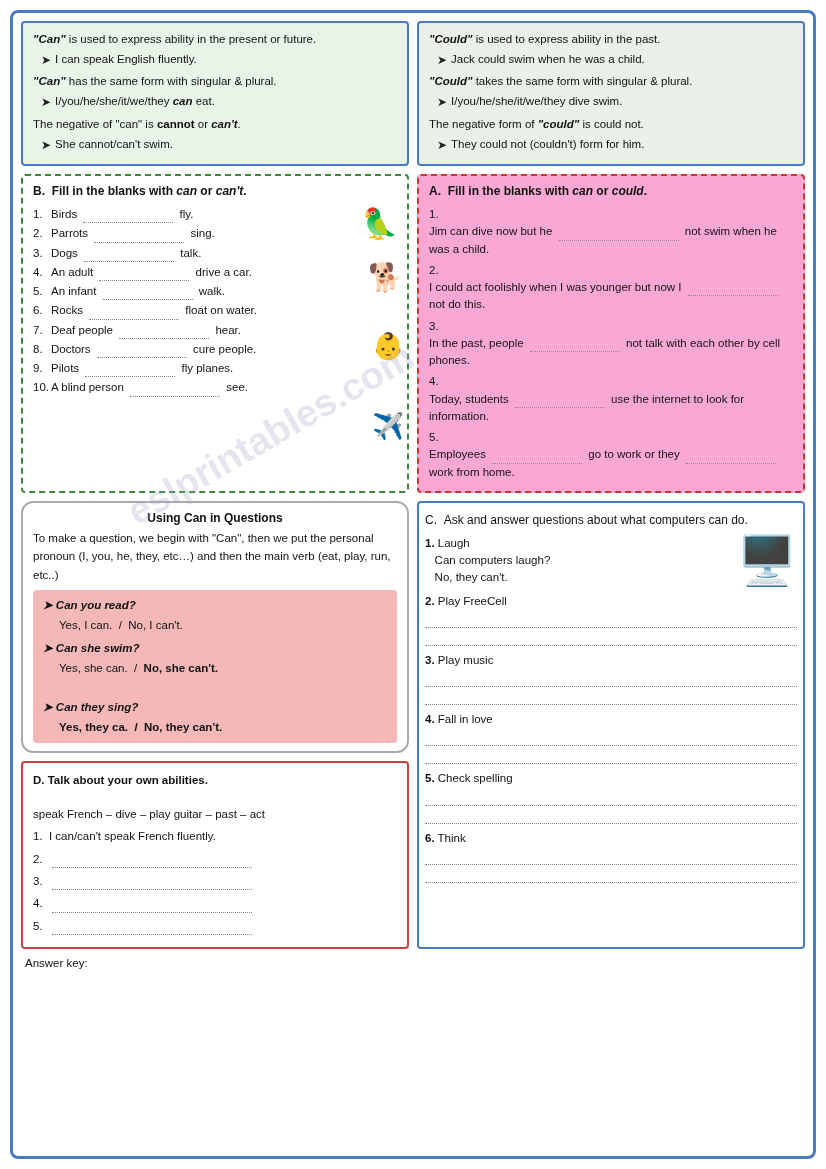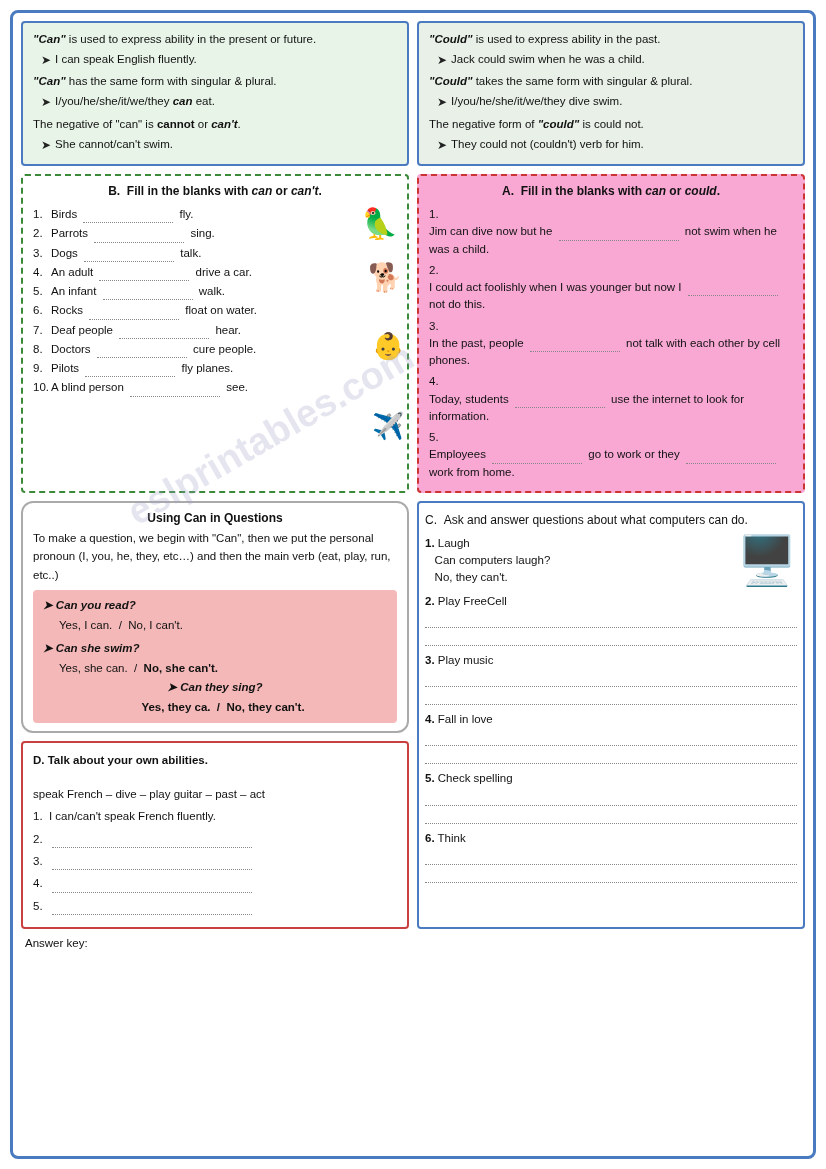--- a/index.html
+++ b/index.html
@@ -65,21 +65,20 @@
       border: 2.5px dashed #cc3333;
       border-radius: 4px;
       padding: 8px 10px;
       background: #f9a8d4;
       position: relative;
     }
     .exercise-title {
       font-weight: bold;
       margin-bottom: 8px;
       font-size: 12px;
-      text-align: center;
     }
     .exercise-item {
       margin: 2px 0;
       display: flex;
       align-items: flex-start;
       font-size: 11.5px;
       line-height: 1.5;
     }
     .exercise-num {
       min-width: 18px;
@@ -253,21 +252,21 @@
       </div>
       <div class="bullet-line">
         <span class="bullet-arrow">➤</span>
         <span>I/you/he/she/it/we/they dive swim.</span>
       </div>
       <div style="margin-top:4px;">
         The negative form of <span class="can-word">"could"</span> is could not.
       </div>
       <div class="bullet-line">
         <span class="bullet-arrow">➤</span>
-        <span>They could not (couldn't) verb for him.</span>
+        <span>They could not (couldn't) form for him.</span>
       </div>
     </div>
   </div>
 
   <div class="middle-section">
 
     <div class="exercise-b">
       <div class="exercise-title">
         B. &nbsp;Fill in the blanks with <span class="can-word">can</span> or <span class="can-word">can't</span>.
       </div>
@@ -357,21 +356,21 @@
         </div>
         <div class="pink-box">
           <div>
             <span class="can-q">➤ Can you read?</span><br>
             <span class="answer-line">Yes, I can. &nbsp;/ &nbsp;No, I can't.</span>
           </div>
           <div style="margin-top:4px;">
             <span class="can-q">➤ Can she swim?</span><br>
             <span class="answer-line">Yes, she can. &nbsp;/ &nbsp;<span class="bold">No, she can't.</span></span>
           </div>
-          <div style="margin-top:0;text-align:center;">
+          <div style="margin-top:20px;">
             <span class="can-q" style="font-weight:bold;font-style:italic;">➤ Can they sing?</span><br>
             <span class="answer-line"><span class="bold">Yes, they ca. &nbsp;/ &nbsp;No, they can't.</span></span>
           </div>
         </div>
       </div>
 
       <div class="exercise-d">
         <div class="exercise-d-title">D. Talk about your own abilities.</div>
         <div style="margin-bottom:4px;">speak French – dive – play guitar – past – act</div>
         <div style="margin-bottom:4px;">1. &nbsp;I can/can't speak French fluently.</div>

